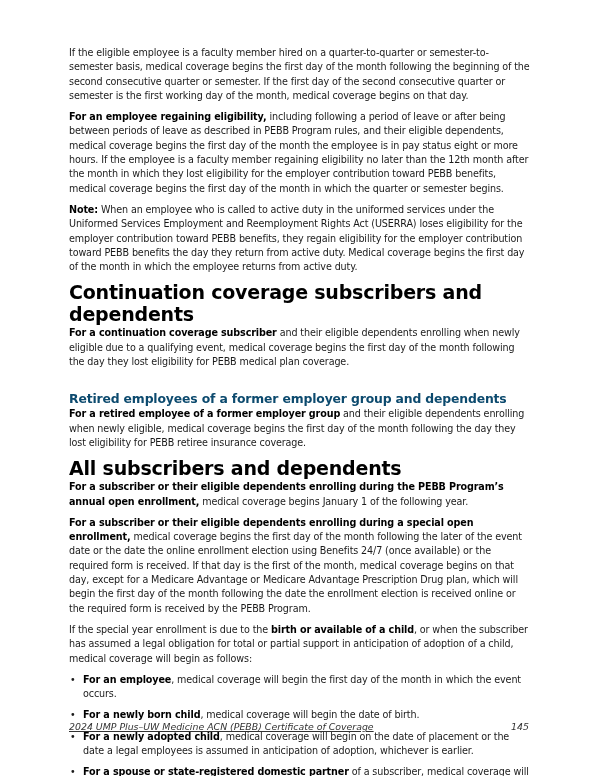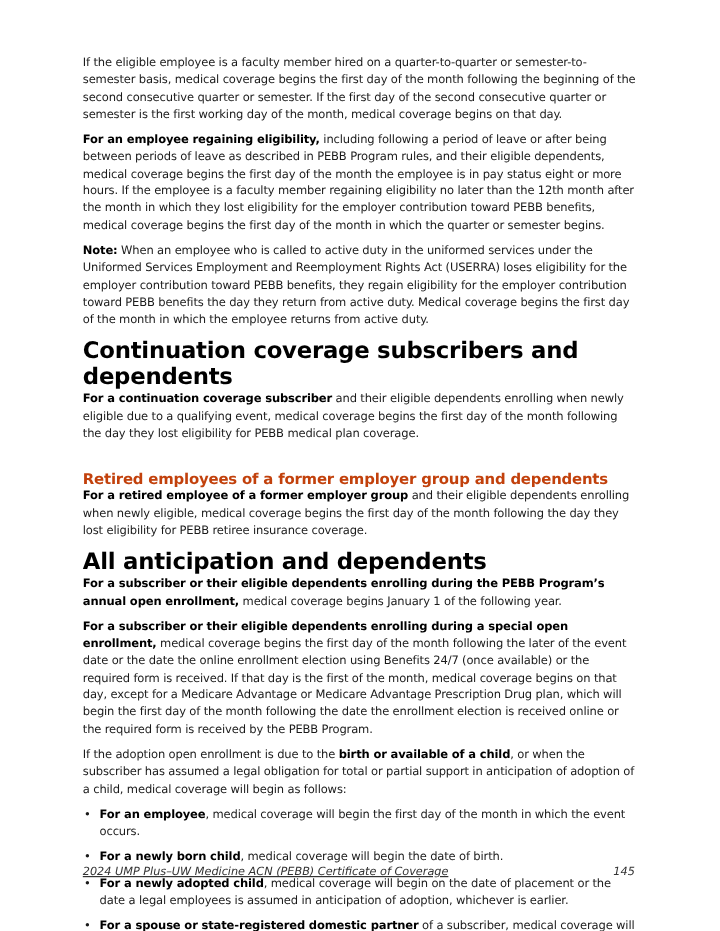--- a/index.html
+++ b/index.html
@@ -2,45 +2,45 @@
 <html><head>
 <meta charset="utf-8">
 <style>
   html, body { margin: 0; padding: 0; background: #ffffff; }
   body { width: 600px; height: 776px; position: relative; overflow: hidden;
          font-family: "DejaVu Sans", sans-serif; color: #1a1a1a; }
   .page { position: absolute; left: 69px; top: 46px; width: 462px; }
   p { margin: 0 0 7px 0; font-size: 9.6px; line-height: 14.3px; letter-spacing: -0.12px; }
   b { font-weight: bold; color: #000; }
   h1 { font-size: 19px; line-height: 22px; margin: 4px 0 1px 0; font-weight: bold; color: #000; letter-spacing: -0.2px; }
-  h2 { font-size: 12.4px; line-height: 15px; margin: 22px 0 1px 0; font-weight: bold; color: #c2410c; letter-spacing: -0.15px; }
+  h2 { font-size: 12.4px; line-height: 15px; margin: 22px 0 1px 0; font-weight: bold; color: #0c4a6e; letter-spacing: -0.15px; }
   ul { list-style: none; margin: 0; padding: 0; }
   li { position: relative; padding-left: 14px; margin-bottom: 7px; font-size: 9.6px; line-height: 14.3px; letter-spacing: -0.12px; }
   li .bullet { position: absolute; left: 1px; top: 0; }
   .footer { position: absolute; left: 69px; top: 721px; width: 462px; font-size: 9.4px; font-style: italic; color: #333; text-decoration: underline; }
   .footer .num { position: absolute; right: 2px; top: 0; font-style: italic; text-align: right; }
 </style>
 </head>
 <body>
 
 <div class="page">
   <p><b></b><span>If the eligible employee is a faculty member hired on a quarter-to-quarter or semester-to-semester basis, medical coverage begins the first day of the month following the beginning of the second consecutive quarter or semester. If the first day of the second consecutive quarter or semester is the first working day of the month, medical coverage begins on that day.</span></p>
   <p><b>For an employee regaining eligibility,</b><span> including following a period of leave or after being between periods of leave as described in PEBB Program rules, and their eligible dependents, medical coverage begins the first day of the month the employee is in pay status eight or more hours. If the employee is a faculty member regaining eligibility no later than the 12th month after the month in which they lost eligibility for the employer contribution toward PEBB benefits, medical coverage begins the first day of the month in which the quarter or semester begins.</span></p>
   <p><b>Note:</b><span> When an employee who is called to active duty in the uniformed services under the Uniformed Services Employment and Reemployment Rights Act (USERRA) loses eligibility for the employer contribution toward PEBB benefits, they regain eligibility for the employer contribution toward PEBB benefits the day they return from active duty. Medical coverage begins the first day of the month in which the employee returns from active duty.</span></p>
 
   <h1>Continuation coverage subscribers and dependents</h1>
   <p><b>For a continuation coverage subscriber</b><span> and their eligible dependents enrolling when newly eligible due to a qualifying event, medical coverage begins the first day of the month following the day they lost eligibility for PEBB medical plan coverage.</span></p>
 
   <h2>Retired employees of a former employer group and dependents</h2>
   <p><b>For a retired employee of a former employer group</b><span> and their eligible dependents enrolling when newly eligible, medical coverage begins the first day of the month following the day they lost eligibility for PEBB retiree insurance coverage.</span></p>
 
-  <h1 style="margin-top:2px">All anticipation and dependents</h1>
+  <h1 style="margin-top:2px">All subscribers and dependents</h1>
   <p><b>For a subscriber or their eligible dependents enrolling during the PEBB Program’s annual open enrollment,</b><span> medical coverage begins January 1 of the following year.</span></p>
   <p><b>For a subscriber or their eligible dependents enrolling during a special open enrollment,</b><span> medical coverage begins the first day of the month following the later of the event date or the date the online enrollment election using Benefits 24/7 (once available) or the required form is received. If that day is the first of the month, medical coverage begins on that day, except for a Medicare Advantage or Medicare Advantage Prescription Drug plan, which will begin the first day of the month following the date the enrollment election is received online or the required form is received by the PEBB Program.</span></p>
-  <p><span>If the adoption open enrollment is due to the </span><b>birth or available of a child</b><span>, or when the subscriber has assumed a legal obligation for total or partial support in anticipation of adoption of a child, medical coverage will begin as follows:</span></p>
+  <p><span>If the special year enrollment is due to the </span><b>birth or available of a child</b><span>, or when the subscriber has assumed a legal obligation for total or partial support in anticipation of adoption of a child, medical coverage will begin as follows:</span></p>
 
   <ul>
     <li><span class="bullet">•</span><b>For an employee</b><span>, medical coverage will begin the first day of the month in which the event occurs.</span></li>
     <li><span class="bullet">•</span><b>For a newly born child</b><span>, medical coverage will begin the date of birth.</span></li>
     <li><span class="bullet">•</span><b>For a newly adopted child</b><span>, medical coverage will begin on the date of placement or the date a legal employees is assumed in anticipation of adoption, whichever is earlier.</span></li>
     <li><span class="bullet">•</span><b>For a spouse or state-registered domestic partner</b><span> of a subscriber, medical coverage will begin the first day of the month in which the event occurs.</span></li>
   </ul>
 </div>
 
 <div class="footer">

